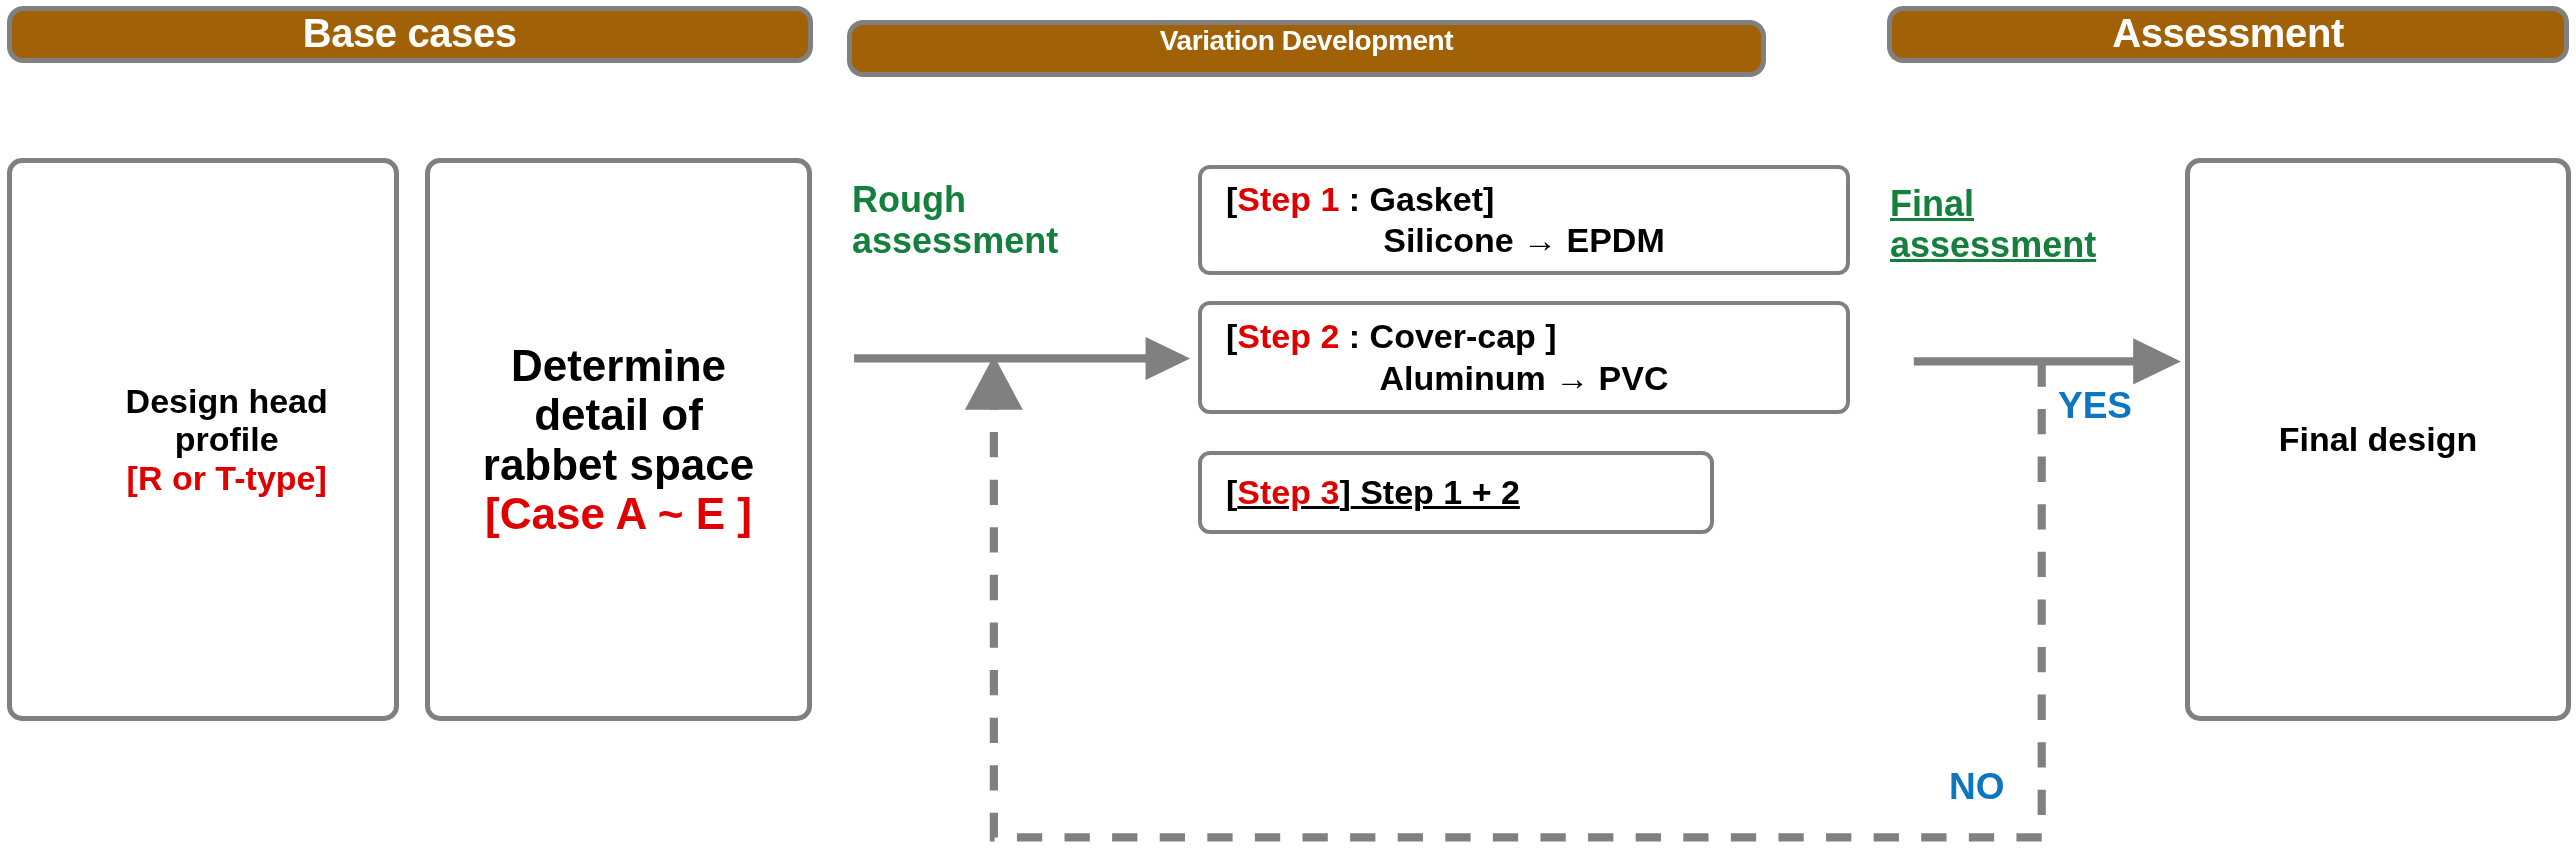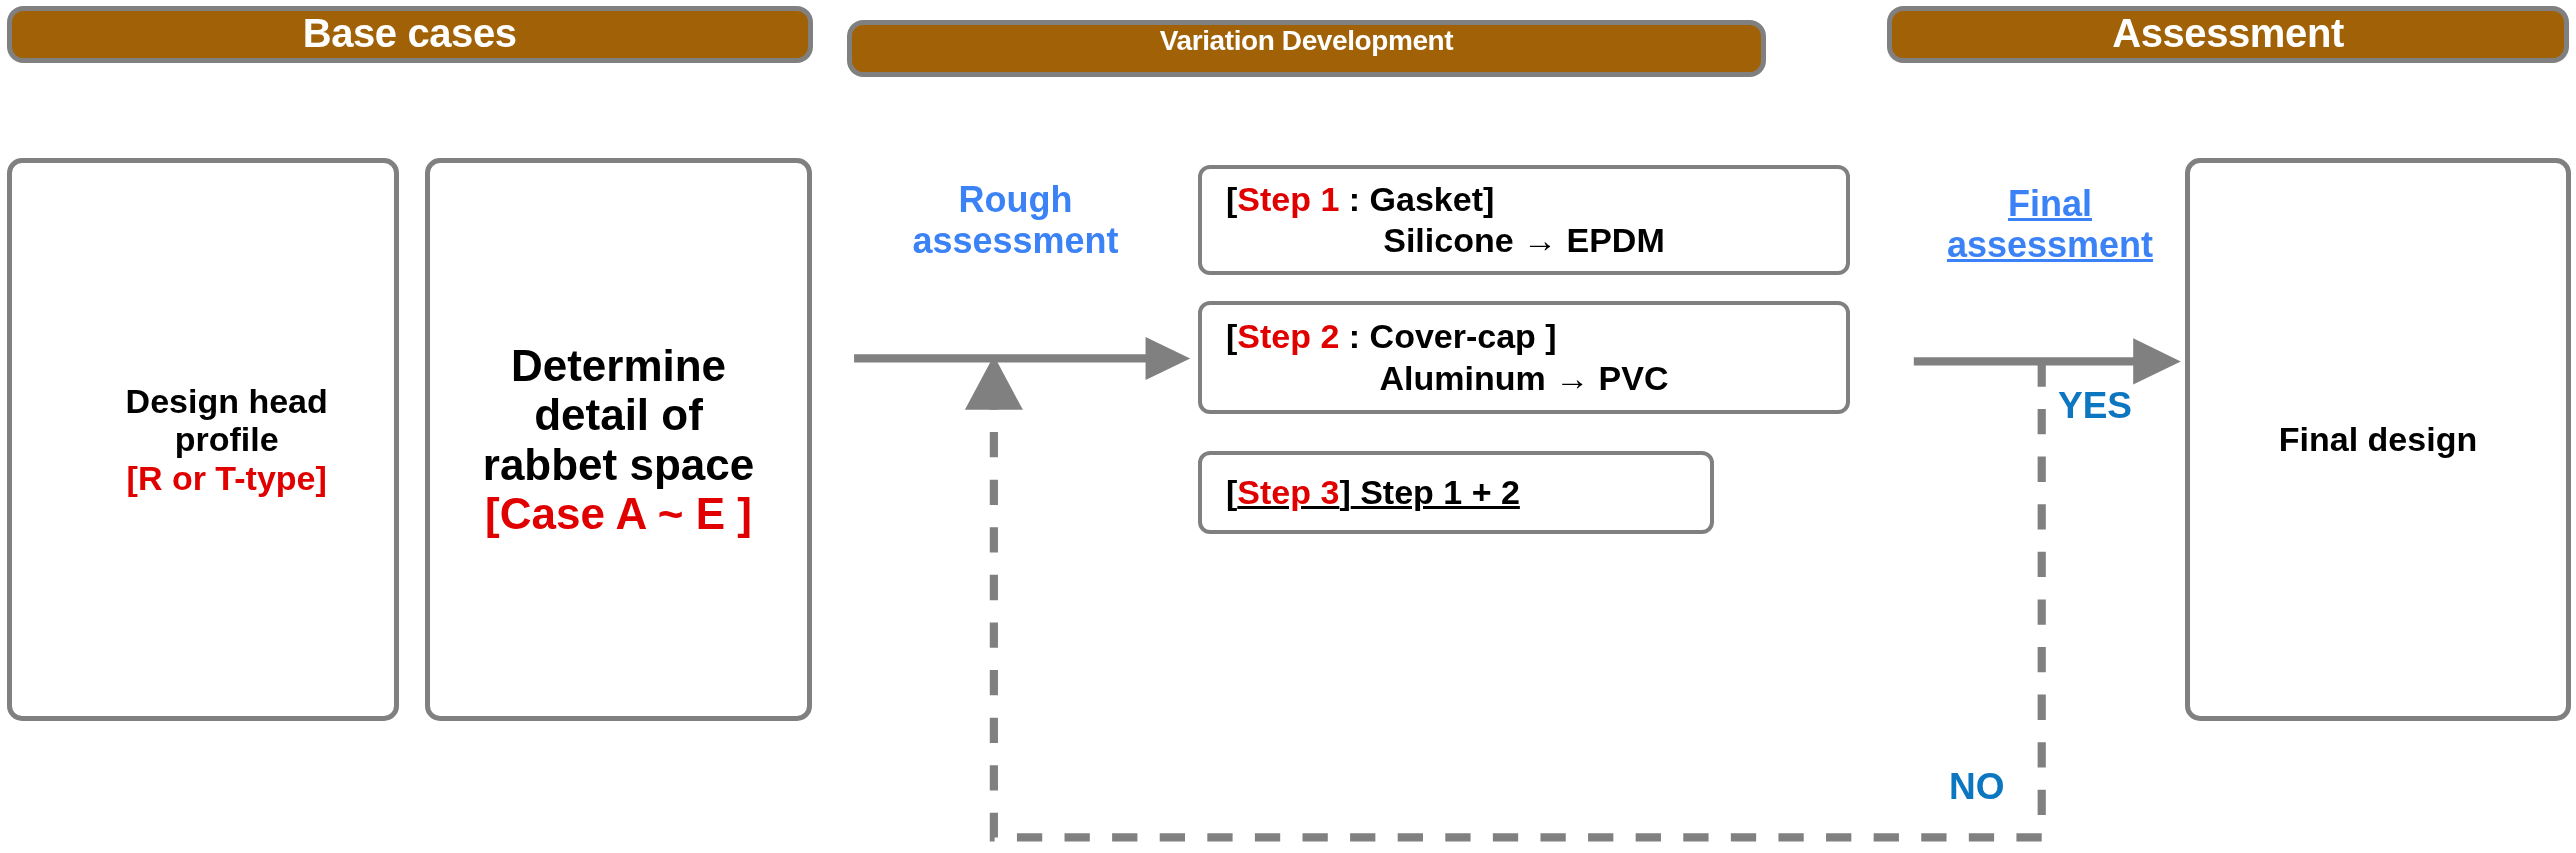--- a/index.html
+++ b/index.html
@@ -65,23 +65,22 @@
   .red{color:#E00000;}
   .blk{color:#000000;}
 
   
   .step-title{display:block;white-space:nowrap;align-self:flex-start;margin-left:24px;}
   .step-sub{display:block;white-space:nowrap;}
 
   
   .free-label{
     position:absolute;
-    color:#3b82f6;
+    color:#15803d;
     font-weight:bold;
-    text-align:center;
     white-space:nowrap;
     line-height:1.14;
     font-size:36px;
   }
   #lbl-rough{left:852px;top:179px;width:327px;}
   #lbl-final-assess{left:1890px;top:183px;width:320px;text-decoration:underline;}
 
   .yesno{
     position:absolute;
     color:#0C76C0;

